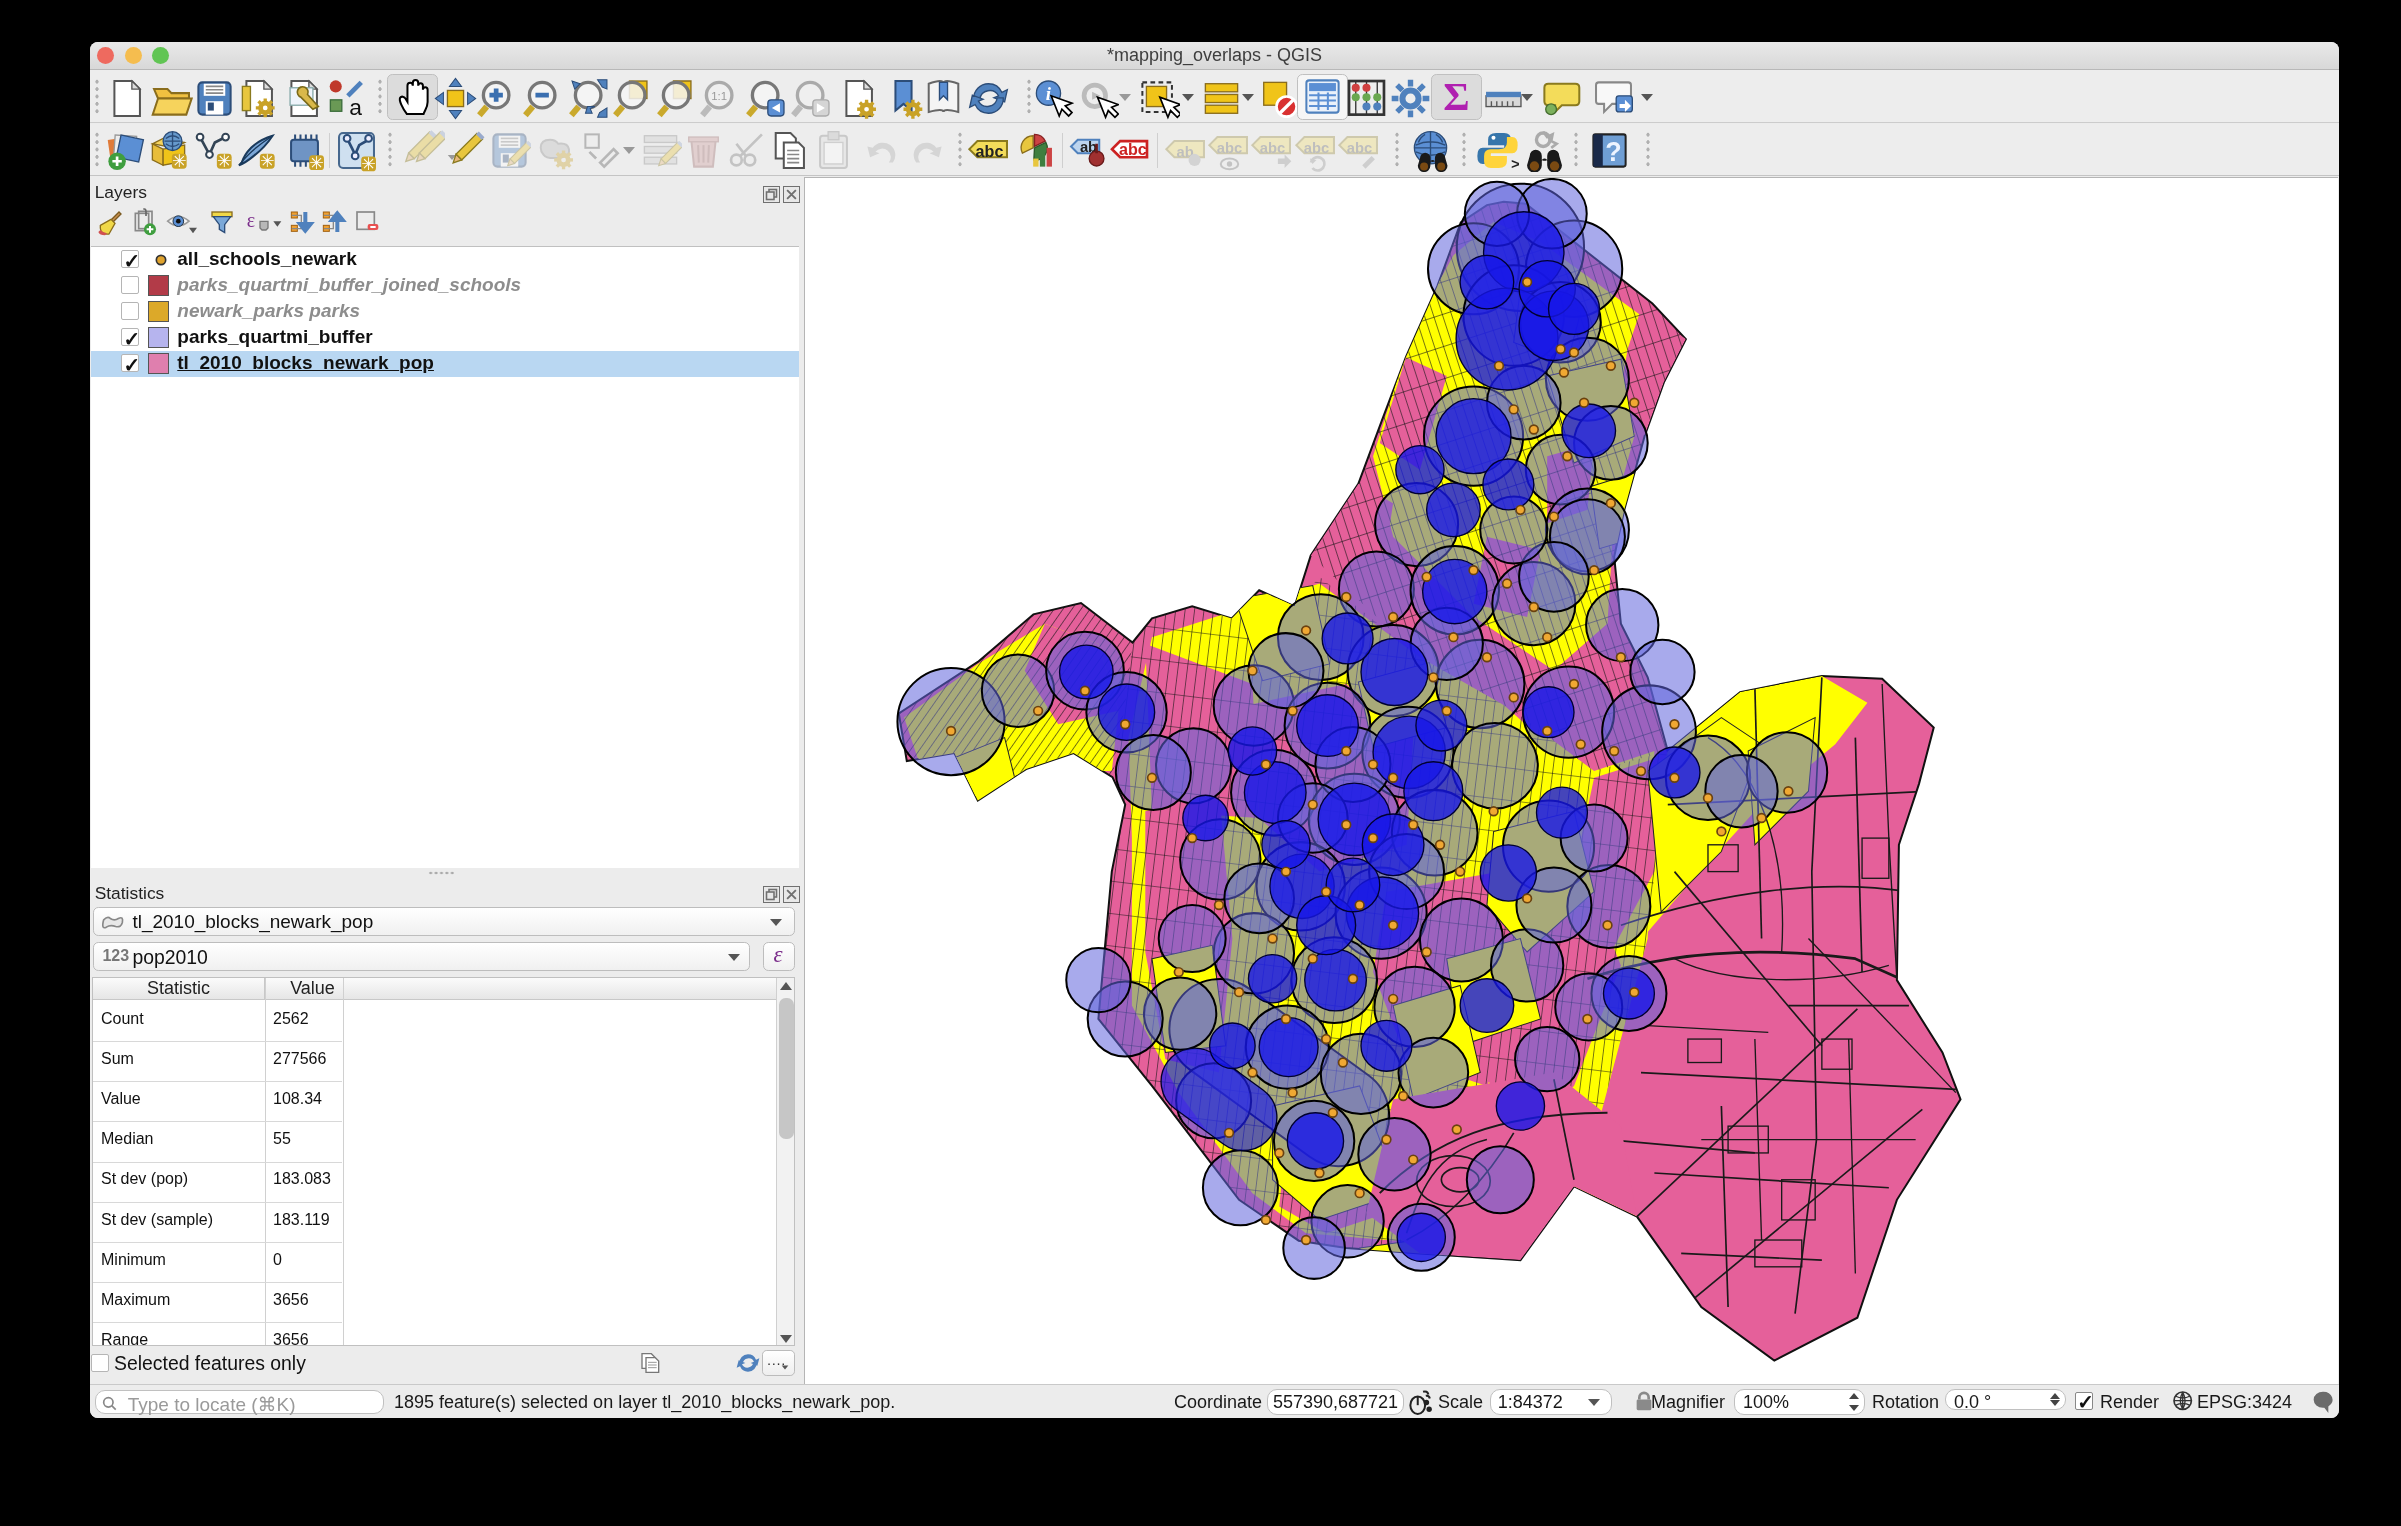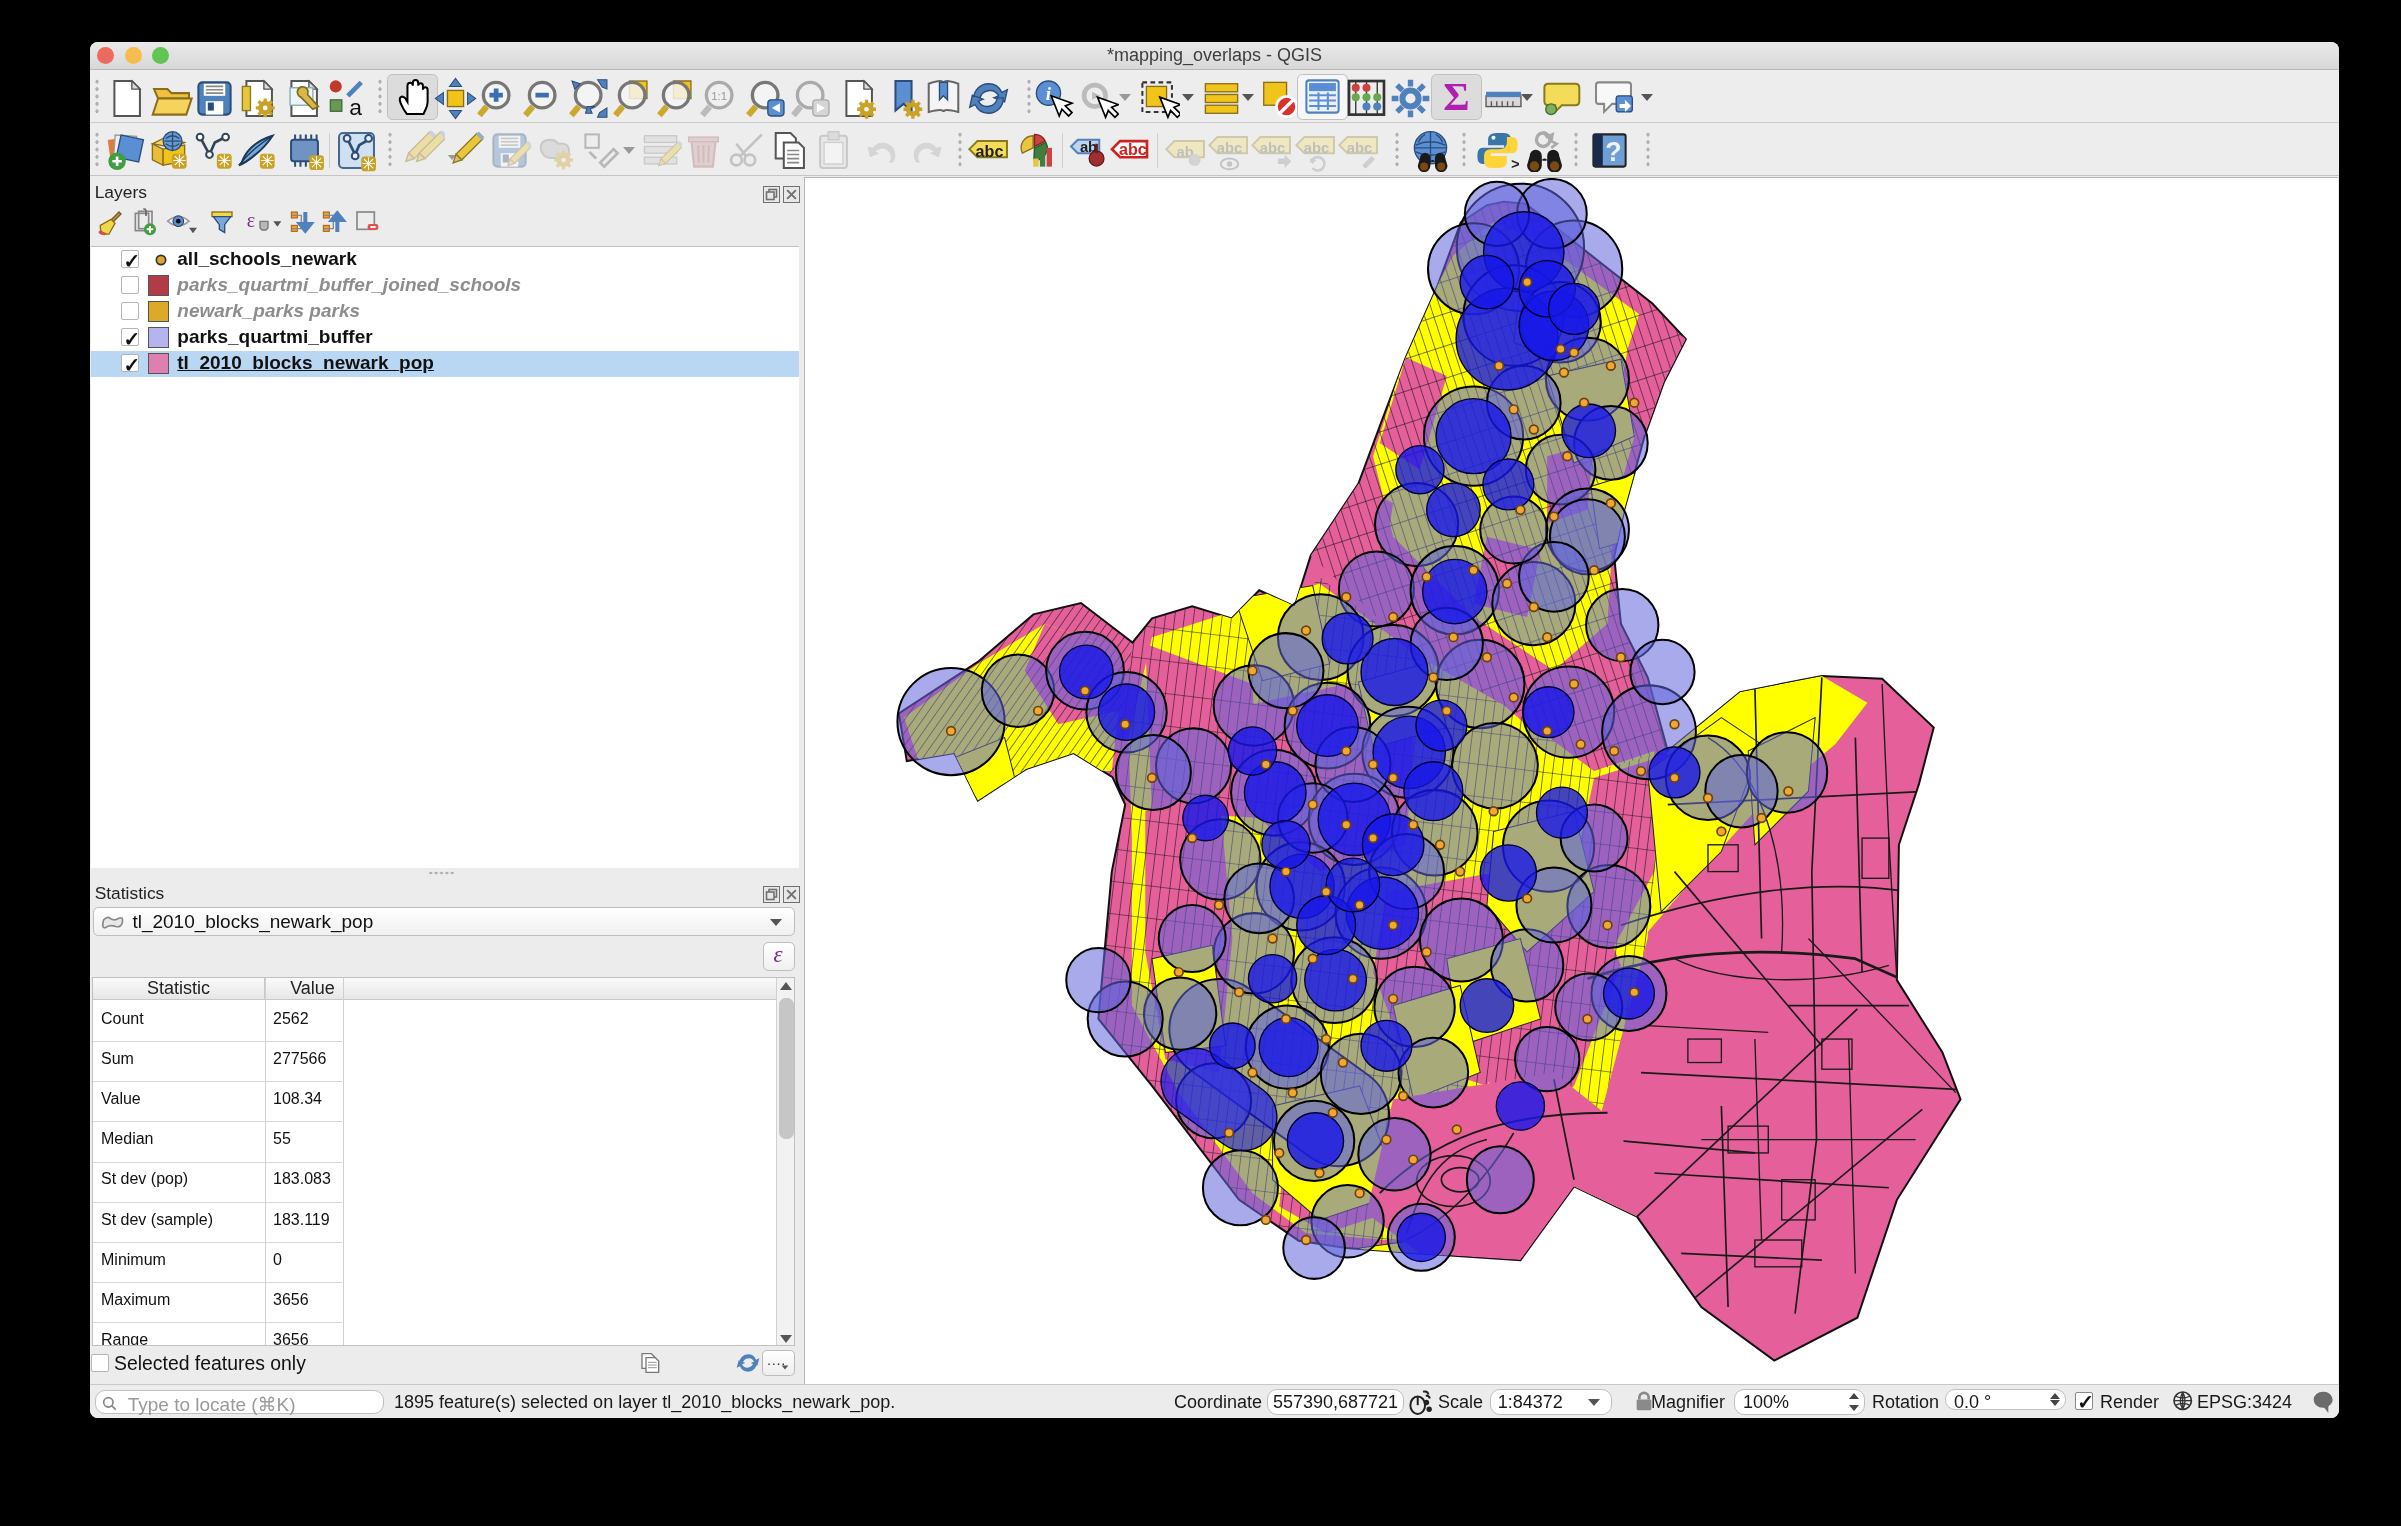--- a/index.html
+++ b/index.html
@@ -606,20 +606,25 @@
       </svg>
     <svg class="winbtn" style="left:693px;top:709px" viewBox="0 0 24 24">
         <path d="M5 5 L19 19 M19 5 L5 19" stroke="#707070" stroke-width="3"></path>
       </svg>
     <div class="combo" style="left:3.4px;top:730px;width:702px;height:29px">
       <svg style="position:absolute;left:6.7px;top:4.7px" width="24" height="19" viewBox="0 0 36 28">
           <path d="M4 10 q6 -6 10 -2 q6 4 12 0 q8 -4 6 6 q-2 8 -10 6 q-8 -3 -14 1 q-8 4 -4 -11 z" fill="#e8e8e8" stroke="#888" stroke-width="2.5"></path>
         </svg>
       <div style="position:absolute;left:38px;top:3.4px;font-size:19px;color:#111">tl_2010_blocks_newark_pop</div>
       <div class="dd" style="right:12px;top:10.7px"></div>
+    </div>
+    <div class="combo" style="left:3.4px;top:765px;width:657px;height:29px">
+      <div style="position:absolute;left:8px;top:4px;font-size:16px;color:#777;font-weight:bold">123</div>
+      <div style="position:absolute;left:38px;top:2.7px;font-size:19.4px;color:#111">pop2010</div>
+      <div class="dd" style="right:9.4px;top:10.7px"></div>
     </div>
     <div class="combo" style="left:673px;top:765px;width:32px;height:29px">
       <div style="position:absolute;left:9.4px;top:-1.3px;font-size:23px;color:#7b2d8b;font-family:'Liberation Serif';font-style:italic">ε</div>
     </div>
     <div id="stable">
       <div class="th" style="left:0;width:172px">Statistic</div>
       <div class="th" style="left:173px;width:94px">Value</div>
       <div class="th" style="left:251px;width:434px;border-right:none"></div>
       <div style="position:absolute;left:172px;top:0px;width:1.3px;height:369px;background:#d0d0d0"></div>
       <div style="position:absolute;left:250px;top:0px;width:1.3px;height:369px;background:#d0d0d0"></div>

